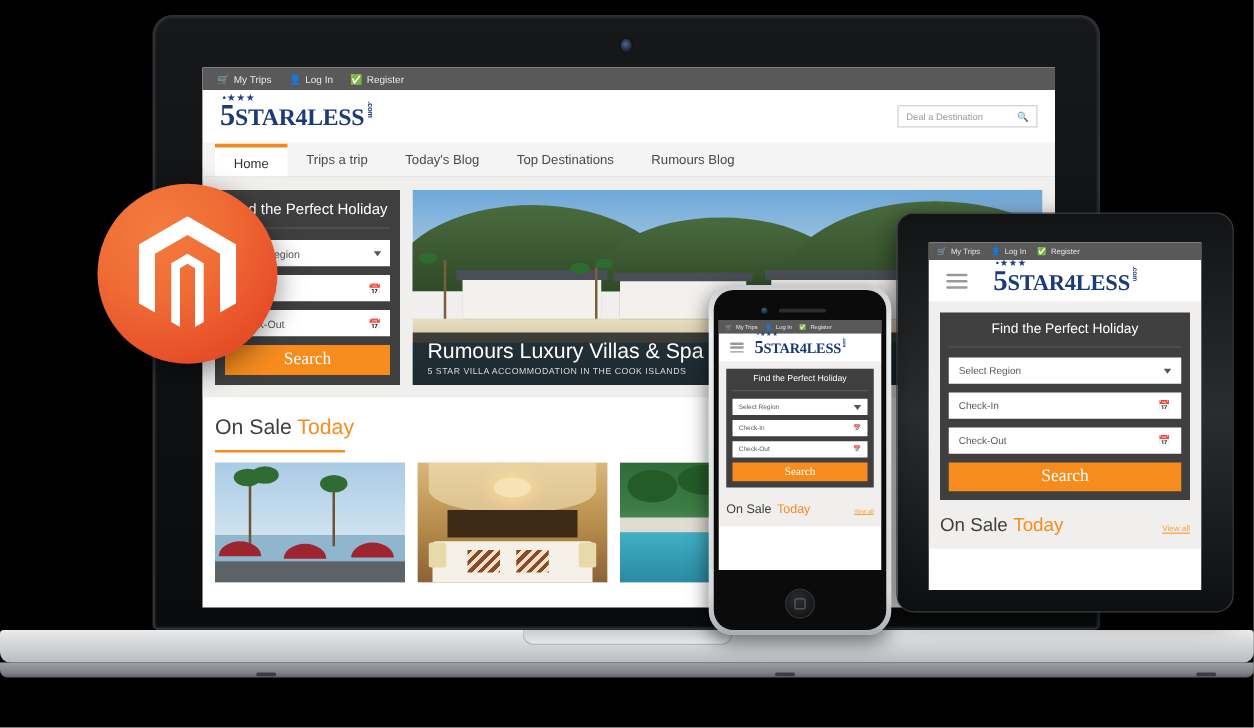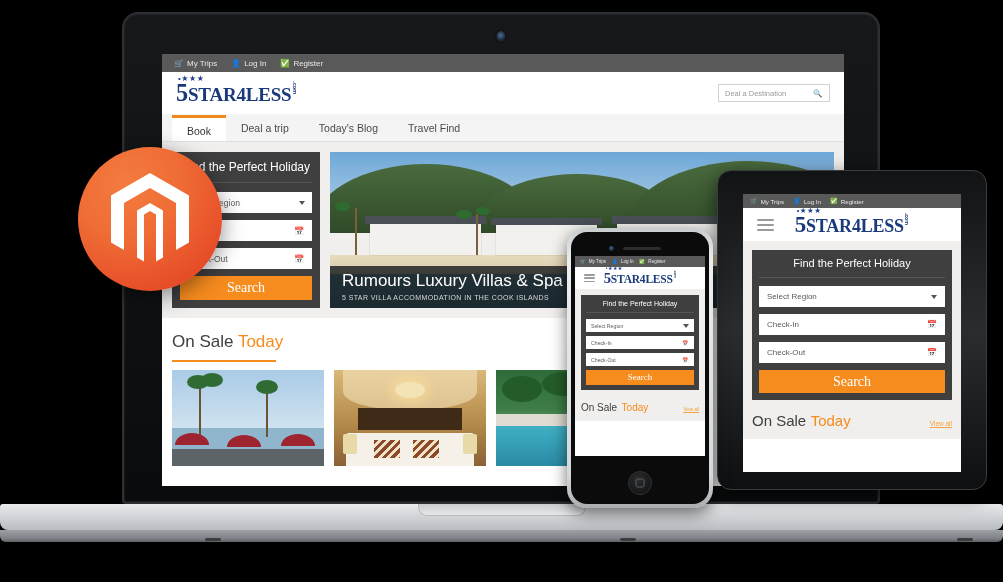--- a/index.html
+++ b/index.html
@@ -269,24 +269,25 @@
             <span class="logo-stars">•★★★</span>
             <span class="logo-text"><span class="big">5</span><span>STAR4LESS</span><span class="logo-dotcom">.com</span></span>
           </div>
           <div class="searchbox lp-search">
             <span>Deal a Destination</span>
             <span>🔍</span>
           </div>
         </div>
 
         <div class="navtabs lp-navtabs">
-          <div class="navtab lp-navtab active">Book</div>
-          <div class="navtab lp-navtab">Deal a trip</div>
+          <div class="navtab lp-navtab active">Home</div>
+          <div class="navtab lp-navtab">Trips a trip</div>
           <div class="navtab lp-navtab">Today's Blog</div>
-          <div class="navtab lp-navtab">Travel Find</div>
+          <div class="navtab lp-navtab">Top Destinations</div>
+          <div class="navtab lp-navtab">Rumours Blog</div>
         </div>
 
         <div class="lp-body">
           <div class="widget lp-widget">
             <div class="widget-title">Find the Perfect Holiday</div>
             <div class="field lp-field">
               <span>Select Region</span>
               <span class="caret"></span>
             </div>
             <div class="field lp-field">

